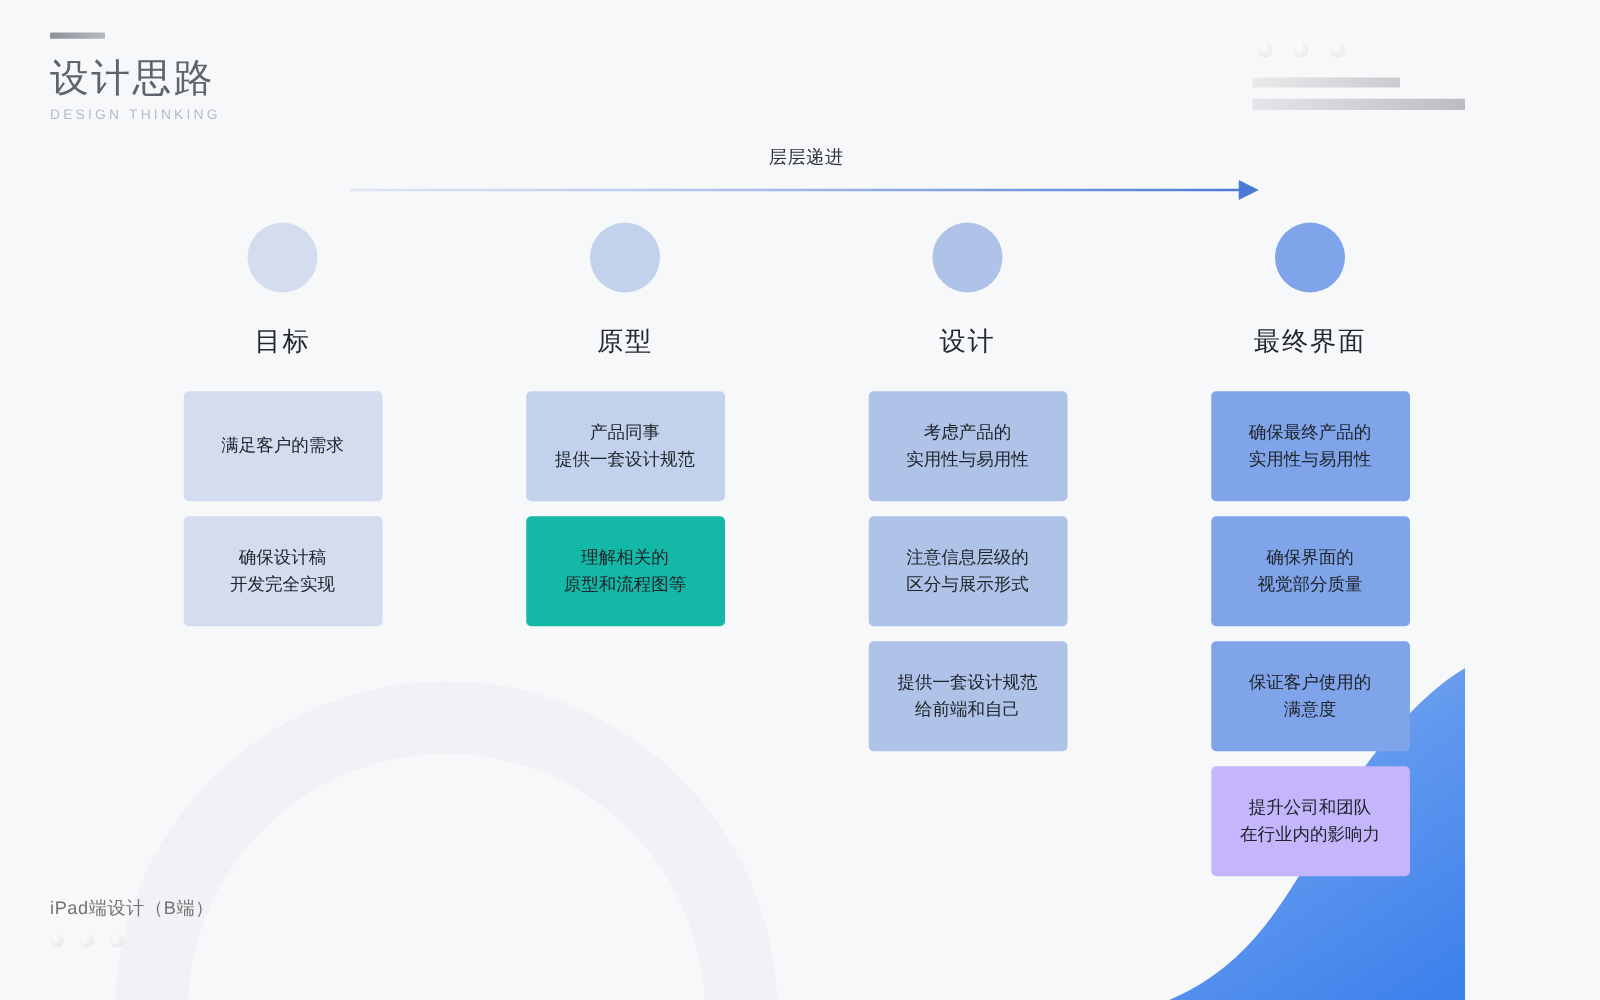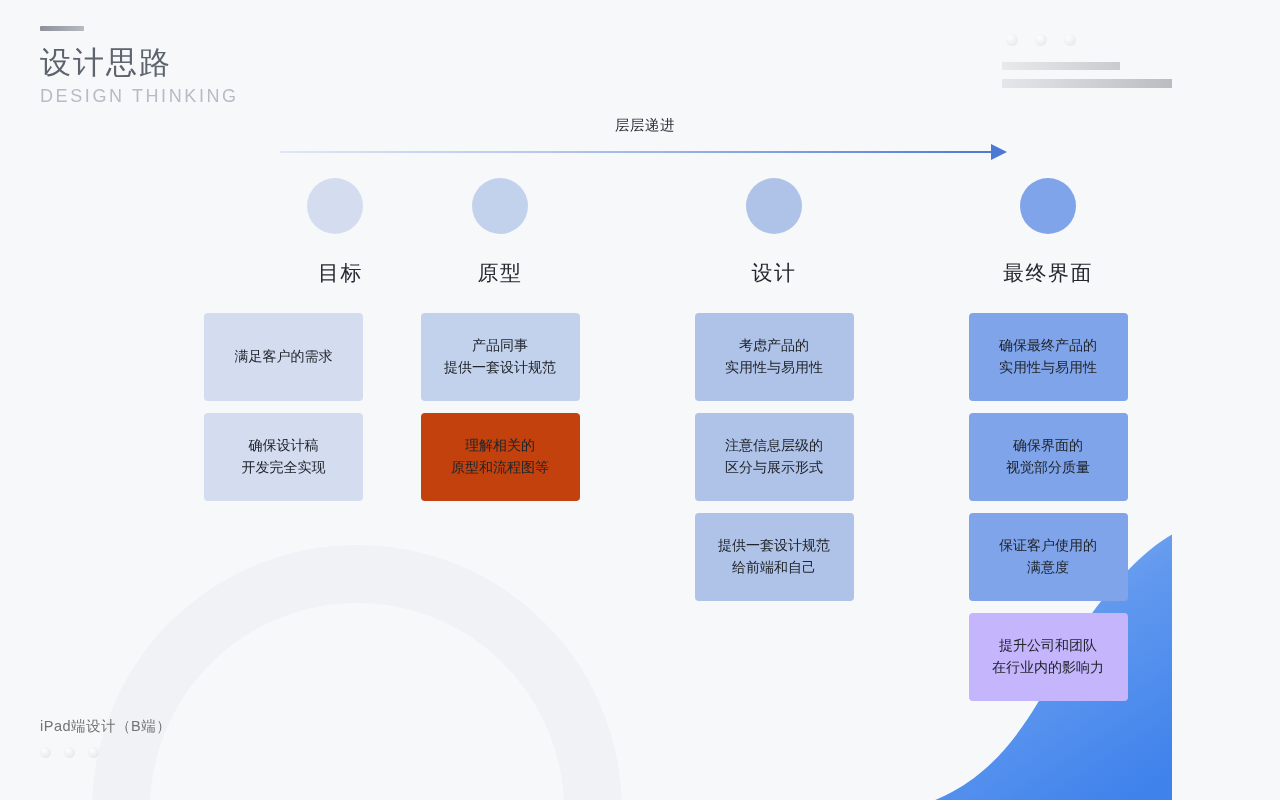--- a/index.html
+++ b/index.html
@@ -44,21 +44,21 @@
   }
   .title-cn {
     font-size: 31px;
     letter-spacing: 2px;
     color: #5d646e;
     font-weight: 400;
     line-height: 1.15;
   }
   .title-en {
     margin-top: 5px;
-    font-size: 18px;
+    font-size: 11px;
     letter-spacing: 2.6px;
     color: #b6bcc4;
     font-weight: 400;
   }
 
   .deco-topright { position: absolute; right: 50px; top: 34px; width: 126px; }
   .deco-dots { display: flex; gap: 17px; margin-bottom: 16px; padding-left: 10px; }
   .deco-dot {
     width: 12px; height: 12px; border-radius: 50%;
     background: radial-gradient(circle at 35% 30%, #fefefe 0%, #eceef0 60%, #e3e5e8 100%);
@@ -100,21 +100,21 @@
     left: 0; top: 178px;
     width: 1280px;
     display: flex;
   }
   .column {
     width: 274px;
     display: flex;
     flex-direction: column;
     align-items: center;
   }
-  .column:nth-child(1) { margin-left: 89px; align-items: flex-end; }
+  .column:nth-child(1) { margin-left: 89px; }
   .col-circle {
     width: 56px; height: 56px;
     border-radius: 50%;
   }
   .col-title {
     margin-top: 25px;
     font-size: 21px;
     color: #23272e;
     letter-spacing: 1.5px;
     font-weight: 400;
@@ -206,21 +206,21 @@
 开发完全实现</div>
       </div>
     </div>
 
     <div class="column">
       <div class="col-circle" style="background:#c3d2ec"></div>
       <div class="col-title">原型</div>
       <div class="cards">
         <div class="card" style="background:#c3d2ec">产品同事
 提供一套设计规范</div>
-        <div class="card" style="background:#c2410c">理解相关的
+        <div class="card" style="background:#14b8a6">理解相关的
 原型和流程图等</div>
       </div>
     </div>
 
     <div class="column">
       <div class="col-circle" style="background:#afc2e7"></div>
       <div class="col-title">设计</div>
       <div class="cards">
         <div class="card" style="background:#afc2e7">考虑产品的
 实用性与易用性</div>

